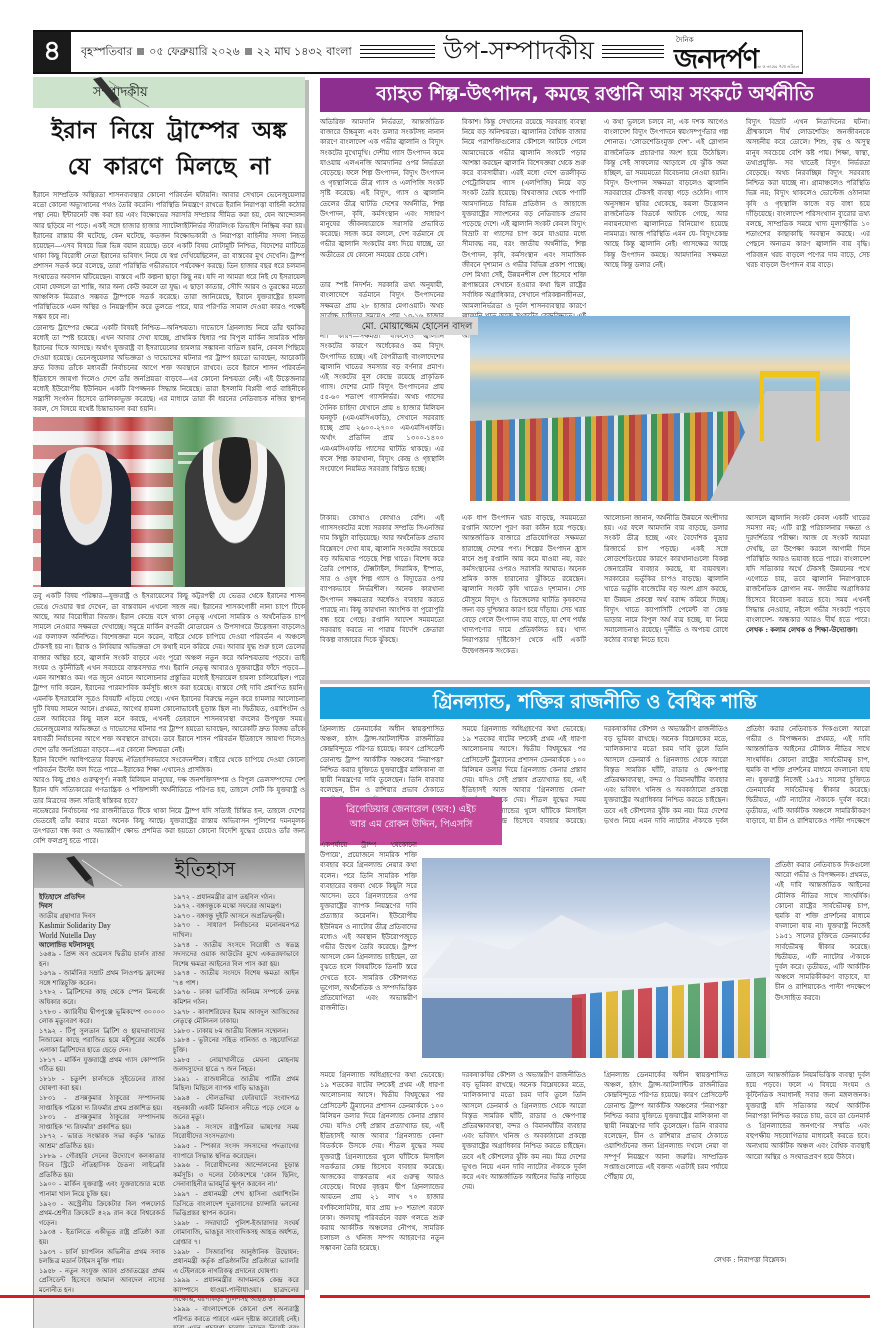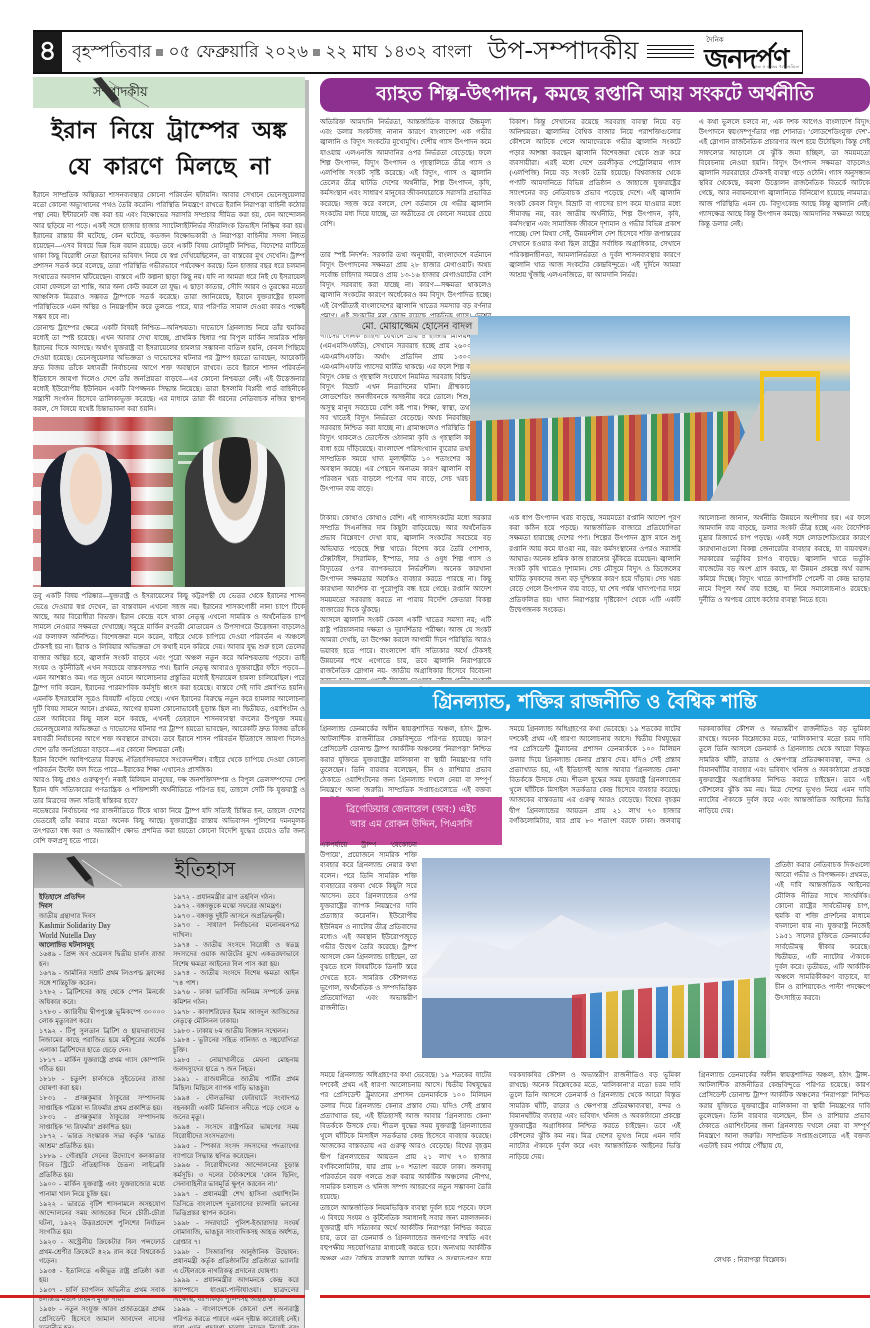--- a/index.html
+++ b/index.html
@@ -10,21 +10,21 @@
   .masthead {
     position: absolute; left: 33px; top: 30px; width: 770px; height: 44px;
     border-top: 2px solid #111; border-bottom: 2px solid #111; border-right: 1px solid #111;
     display: flex; align-items: center;
   }
   .page-no {
     width: 38px; height: 100%; background: #1a1a1a; color: #fff;
     font-family: "DejaVu Sans", sans-serif; font-weight: bold; font-size: 28px;
     display: flex; align-items: center; justify-content: center;
   }
-  .dateline { font-size: 17px; margin-left: 10px; white-space: nowrap; color: #222; }
+  .dateline { font-size: 11px; margin-left: 10px; white-space: nowrap; color: #222; }
   .dateline .sq { display: inline-block; width: 7px; height: 7px; background: #888; margin: 0 5px; vertical-align: middle; }
   .rules { flex: 1; height: 14px; margin: 0 8px;
     background: repeating-linear-gradient(to bottom, #111 0 1px, transparent 1px 4px); }
   .section-title { font-size: 25px; font-family: "DejaVu Sans", sans-serif; white-space: nowrap; }
   .rules2 { width: 62px; height: 14px; margin: 0 8px;
     background: repeating-linear-gradient(to bottom, #111 0 1px, transparent 1px 4px); }
   .brand { position: relative; width: 130px; height: 100%; }
   .brand .daily { position: absolute; left: 4px; top: 2px; font-size: 7px; }
   .brand .name { position: absolute; left: 2px; top: 6px; font-family: "DejaVu Sans", sans-serif; font-weight: 900; font-size: 27px; color: #111; letter-spacing: -1px; text-align: right; }
   .brand .tag { position: absolute; right: 3px; bottom: 1px; font-size: 4px; color: #444; }
@@ -60,22 +60,22 @@
   .hist-banner .lbl { font-size: 20px; font-family: "DejaVu Sans", sans-serif; color: #111; margin-left: 40px; }
   .hist-banner .pen-icon { left: 30px; top: 2px; }
   .hist-cols { display: flex; padding: 5px 5px 6px; gap: 8px; }
   .hist-col { flex: 1; font-size: 6.6px; line-height: 9.6px; text-align: justify; color: #222; }
   .hist-col .b { font-weight: bold; }
   .hist-col .en { font-family: "Liberation Serif", serif; font-size: 7.5px; }
 
   
   .story1 { position: absolute; left: 320px; top: 78px; width: 550px; }
   .banner-purple { height: 34px; background: #8c2f8f; color: #fff; font-family: "DejaVu Sans", sans-serif; font-size: 19px;
-    display: flex; align-items: center; justify-content: center; white-space: nowrap; border-radius: 11px; }
-  .cols4 { display: grid; grid-template-columns: repeat(3, 1fr); column-gap: 18px; margin-top: 5px; }
+    display: flex; align-items: center; justify-content: center; white-space: nowrap; }
+  .cols4 { display: grid; grid-template-columns: repeat(4, 1fr); column-gap: 18px; margin-top: 5px; }
   .port-photo { position: absolute; left: 150px; top: 238px; width: 380px; height: 185px; overflow: hidden;
     background: linear-gradient(to bottom, #7fb2d8 0%, #c2d9ea 20%, #f1d9a8 28%, #9fc3d9 36%, #9cc0d0 45%, #bcc 52%, #d6d6d6 100%); }
   .port-photo .yard { position: absolute; left: 0; bottom: 0; width: 100%; height: 100px;
     background: repeating-linear-gradient(90deg, #c63 0 6px, #3a7ac0 6px 12px, #e9e9e9 12px 16px, #2f8f4a 16px 22px, #d9a82c 22px 27px, #b33 27px 33px);
     clip-path: polygon(0 20%, 70% 10%, 80% 100%, 0 100%); opacity: .9; }
   .port-photo .crane { position: absolute; right: 30px; top: 55px; width: 60px; height: 70px;
     border-top: 6px solid #f2c418; border-left: 4px solid #f2c418; border-right: 4px solid #f2c418; }
   .port-photo .road { position: absolute; right: 0; bottom: 0; width: 140px; height: 110px; background: #c9c9c9;
     clip-path: polygon(40% 0, 100% 0, 100% 100%, 0 100%); }
   .byline1 { position: absolute; left: 320px; top: 317px; width: 158px; height: 18px; background: #d9d9d9;
@@ -168,21 +168,20 @@
           <div>১৭৮২ - ব্রিটিশদের কাছ থেকে স্পেন মিনর্কো অধিকার করে।</div>
           <div>১৭৮৩ - ক্যারিবীয় দ্বীপপুঞ্জে ভূমিকম্পে ৩০০০০ লোক মৃত্যুবরণ করে।</div>
           <div>১৭৯২ - টিপু সুলতান ব্রিটিশ ও হায়দরাবাদের নিজামের কাছে পরাজিত হয়ে মহীশূরের অর্ধেক এলাকা ব্রিটিশদের হাতে ছেড়ে দেন।</div>
           <div>১৮১৭ - মার্কিন যুক্তরাষ্ট্রে প্রথম গ্যাস কোম্পানি গঠিত হয়।</div>
           <div>১৮১৮ - চতুর্দশ চার্লসকে সুইডেনের রাজা ঘোষণা করা হয়।</div>
           <div>১৮৩১ - প্রসন্নকুমার ঠাকুরের সম্পাদনায় সাপ্তাহিক পত্রিকা দ্য রিফর্মার প্রথম প্রকাশিত হয়।</div>
           <div>১৮৩১ - প্রসন্নকুমার ঠাকুরের সম্পাদনায় সাপ্তাহিক 'দ্য রিফর্মার' প্রকাশিত হয়।</div>
           <div>১৮৭২ - ভারত সংস্কারক সভা কর্তৃক 'ভারত আশ্রম' প্রতিষ্ঠিত হয়।</div>
           <div>১৮৮৯ - গৌরহরি সেনের উদ্যোগে কলকাতার বিডন স্ট্রিটে ঐতিহাসিক চৈতন্য লাইব্রেরি প্রতিষ্ঠিত হয়।</div>
           <div>১৯০০ - মার্কিন যুক্তরাষ্ট্র এবং যুক্তরাজ্যের মধ্যে পানামা খাল নিয়ে চুক্তি হয়।</div>
-          <div>১৯২২ - ভারতে বৃটিশ শাসনামলে অসহযোগ আন্দোলনের সময় আজকের দিনে চৌরী-চৌরা ঘটনা, ১৯২২ উত্তরপ্রদেশে পুলিশের নির্যাতন সংগঠিত হয়।</div>
           <div>১৯২৩ - অস্ট্রেলীয় ক্রিকেটার বিল পন্সফোর্ড প্রথম-শ্রেণীর ক্রিকেটে ৪২৯ রান করে বিশ্বরেকর্ড গড়েন।</div>
           <div>১৯৩৪ - ইতালিতে একীভূত রাষ্ট্র প্রতিষ্ঠা করা হয়।</div>
           <div>১৯৩৭ - চার্লি চ্যাপলিন অভিনীত প্রথম সবাক চলচ্চিত্র মডার্ন টাইমস মুক্তি পায়।</div>
           <div>১৯৫৮ - নতুন সংযুক্ত আরব প্রজাতন্ত্রের প্রথম প্রেসিডেন্ট হিসেবে জামাল আবদেল নাসের মনোনীত হন।</div>
         </div>
       <div class="hist-col" id="hist-right">
           <div>১৯৭২ - প্রধানমন্ত্রীর ত্রাণ তহবিল গঠন।</div>
           <div>১৯৭২ - বঙ্গবন্ধুকে মস্কো সফরের আমন্ত্রণ।</div>
           <div>১৯৭৩ - বঙ্গবন্ধু দুইটি আসনে অপ্রতিদ্বন্দ্বী।</div>
           <div>১৯৭৩ - সাধারণ নির্বাচনের মনোনয়নপত্র দাখিল।</div>

